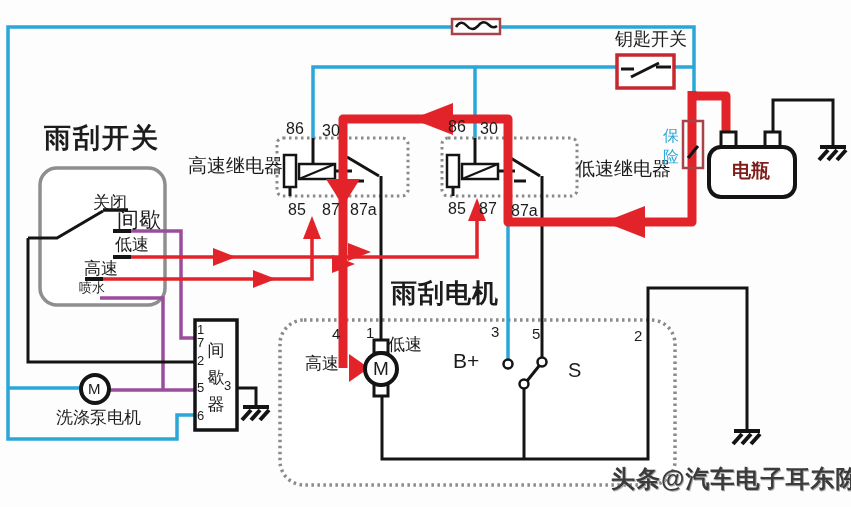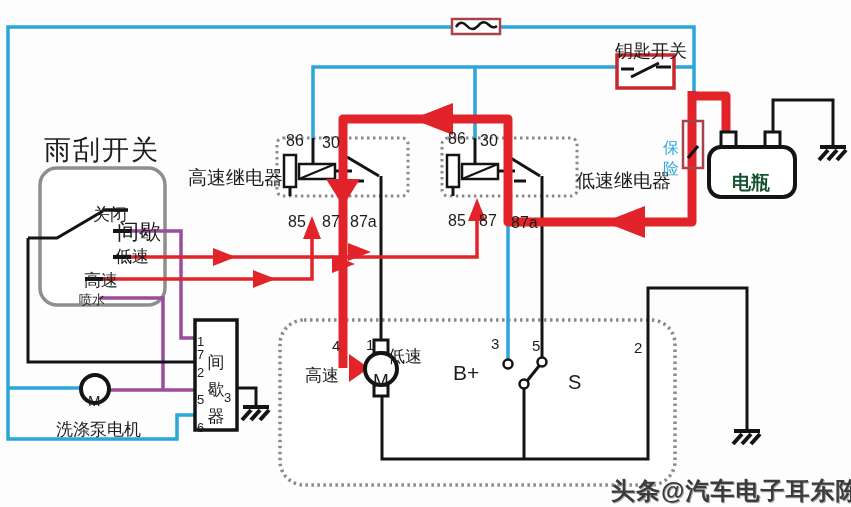--- a/index.html
+++ b/index.html
@@ -1,24 +1,24 @@
 <!DOCTYPE html>
 <html><head>
 <meta charset="utf-8">
 <style>
   html,body{margin:0;padding:0;background:#ffffff;}
   #stage{
     position:relative;width:851px;height:507px;background:#fdfdfd;overflow:hidden;
     font-family:"Liberation Sans","DejaVu Sans",sans-serif;
   }
   #wires{position:absolute;left:0;top:0;}
-  .lbl{position:absolute;color:#1c1c1c;white-space:nowrap;line-height:1.05;margin-top:12px;}
+  .lbl{position:absolute;color:#1c1c1c;white-space:nowrap;line-height:1.05;}
   .vtext{width:20px;word-break:break-all;white-space:normal;text-align:center;}
   .blue-t{color:#2aa7d8;}
-  .red-t{color:#14532d;font-weight:600;}
+  .red-t{color:#7f1d1d;font-weight:600;}
   .wm{color:#3b3b3b;font-weight:700;letter-spacing:1px;text-shadow:1px 1px 0 #aaa;}
 </style>
 </head>
 <body>
 
 <div id="stage">
 
   <svg id="wires" width="851" height="507" viewBox="0 0 851 507">
 
     <g>
@@ -162,21 +162,21 @@
 
     <g fill="#ffffff" stroke="#141414" stroke-width="2.5">
       <circle cx="508" cy="364" r="4.5"></circle>
       <circle cx="542" cy="362" r="4.5"></circle>
       <circle cx="524" cy="384" r="4.5"></circle>
     </g>
 
     <circle cx="95" cy="389" r="14" fill="#ffffff" stroke="#141414" stroke-width="4"></circle>
   </svg>
 
-  <div class="lbl" style="left:44px;top:124px;font-size:27px;font-weight:400;letter-spacing:2px;">雨刮开关</div>
+  <div class="lbl" style="left:44px;top:124px;font-size:27px;font-weight:700;letter-spacing:2px;">雨刮开关</div>
   <div class="lbl" style="left:615px;top:30px;font-size:18px;">钥匙开关</div>
 
   <div class="lbl" style="left:93px;top:194px;font-size:17px;">关闭</div>
   <div class="lbl" style="left:117px;top:208px;font-size:22px;text-align:right;">间歇</div>
   <div class="lbl" style="left:115px;top:236px;font-size:17px;">低速</div>
   <div class="lbl" style="left:84px;top:260px;font-size:17px;">高速</div>
   <div class="lbl" style="left:79px;top:281px;font-size:13px;">喷水</div>
 
   <div class="lbl" style="left:188px;top:156px;font-size:19px;">高速继电器</div>
   <div class="lbl" style="left:576px;top:159px;font-size:19px;">低速继电器</div>
@@ -189,20 +189,21 @@
 
   <div class="lbl" style="left:448px;top:119px;font-size:16px;">86</div>
   <div class="lbl" style="left:480px;top:121px;font-size:16px;">30</div>
   <div class="lbl" style="left:448px;top:201px;font-size:16px;">85</div>
   <div class="lbl" style="left:479px;top:201px;font-size:16px;">87</div>
   <div class="lbl" style="left:511px;top:203px;font-size:16px;">87a</div>
 
   <div class="lbl vtext blue-t" style="left:661px;top:125px;font-size:16px;line-height:21px;">保险</div>
   <div class="lbl red-t" style="left:732px;top:161px;font-size:19px;">电瓶</div>
 
+  <div class="lbl" style="left:391px;top:280px;font-size:26px;font-weight:600;letter-spacing:1px;">雨刮电机</div>
   <div class="lbl" style="left:332px;top:326px;font-size:15px;">4</div>
   <div class="lbl" style="left:366px;top:325px;font-size:15px;">1</div>
   <div class="lbl" style="left:491px;top:324px;font-size:15px;">3</div>
   <div class="lbl" style="left:532px;top:326px;font-size:15px;">5</div>
   <div class="lbl" style="left:634px;top:328px;font-size:15px;">2</div>
   <div class="lbl" style="left:388px;top:336px;font-size:17px;">低速</div>
   <div class="lbl" style="left:305px;top:355px;font-size:17px;">高速</div>
   <div class="lbl" style="left:453px;top:350px;font-size:21px;font-weight:500;">B+</div>
   <div class="lbl" style="left:568px;top:360px;font-size:20px;">S</div>
   <div class="lbl" style="left:373px;top:359px;font-size:19px;">M</div>

